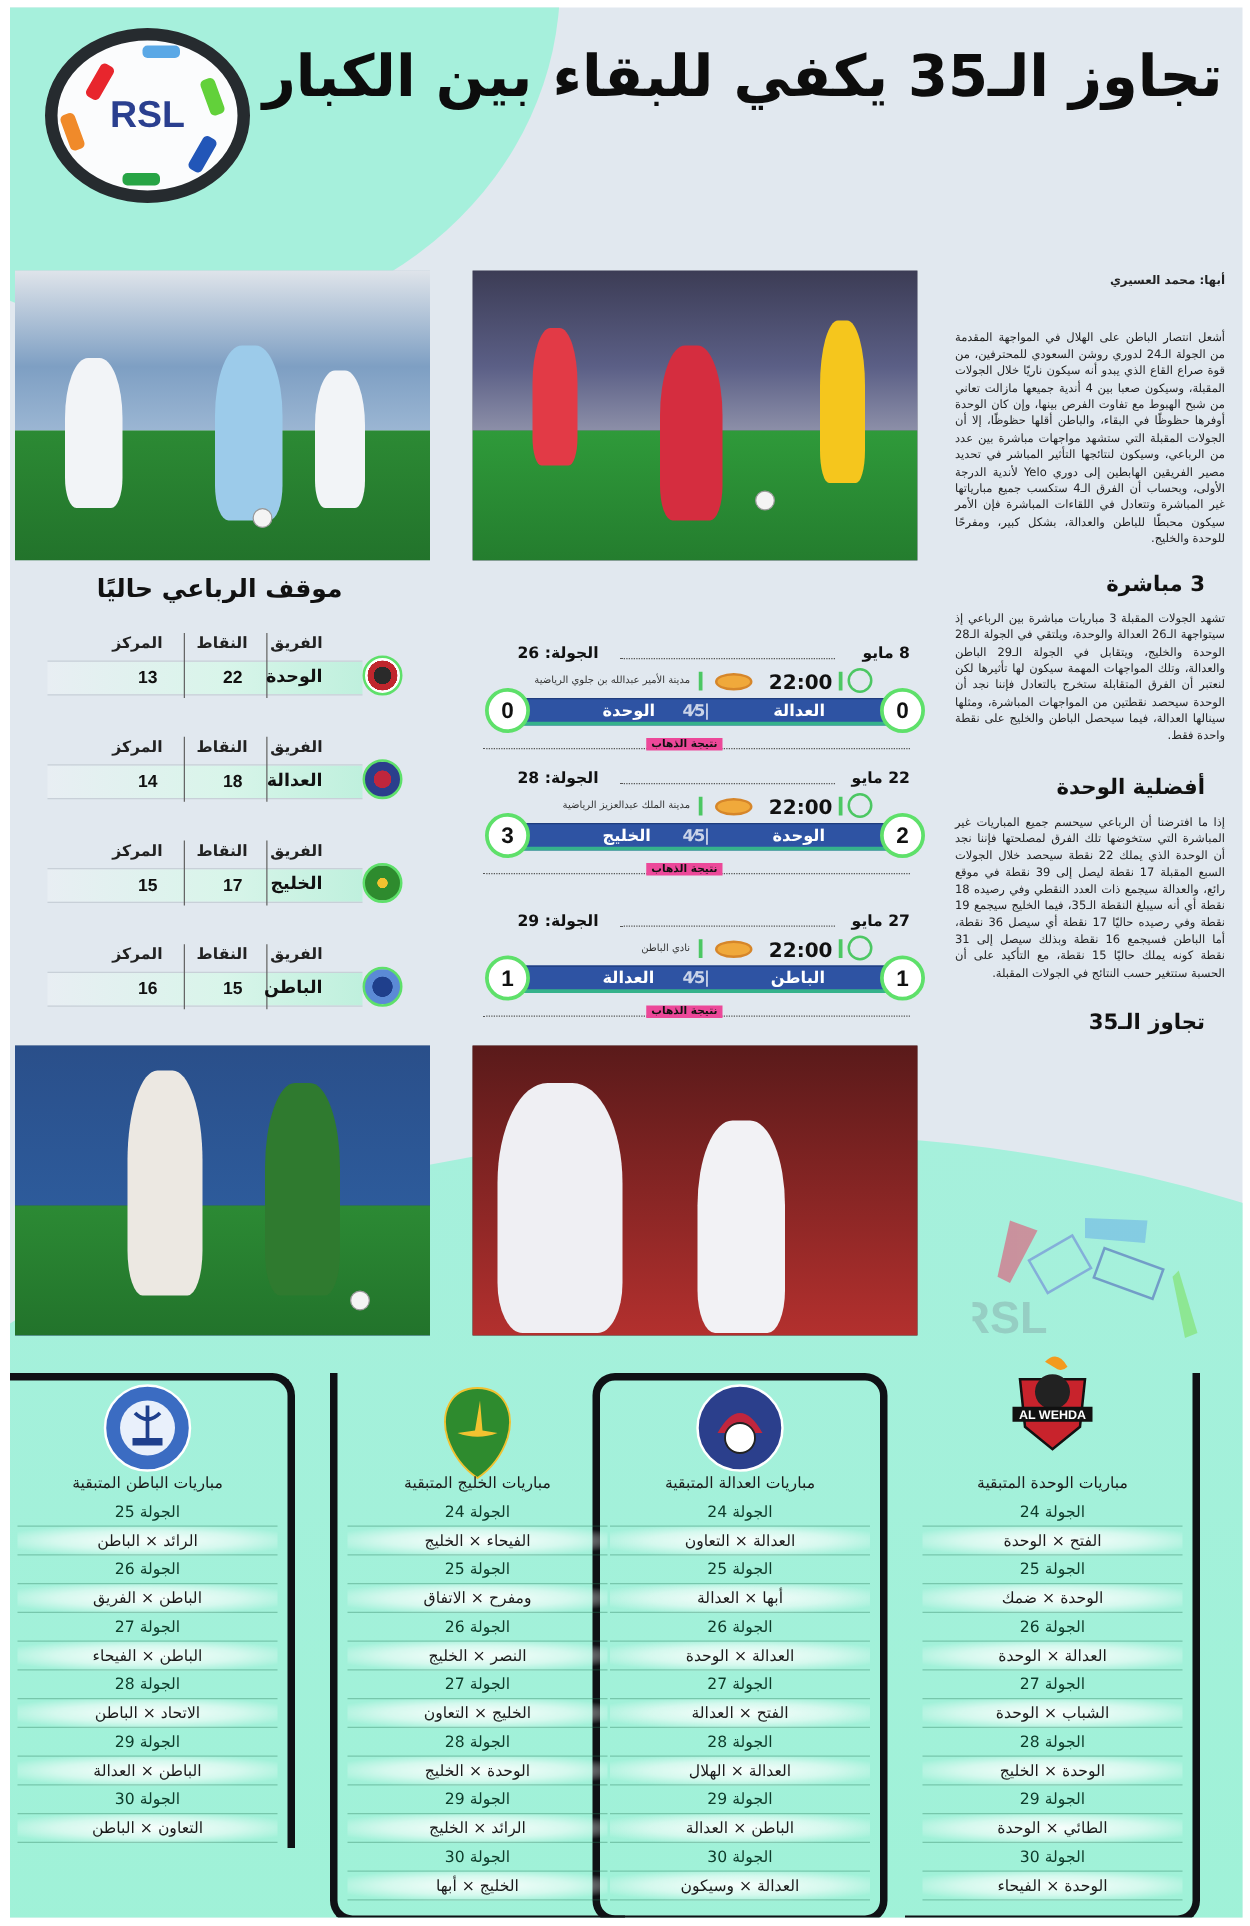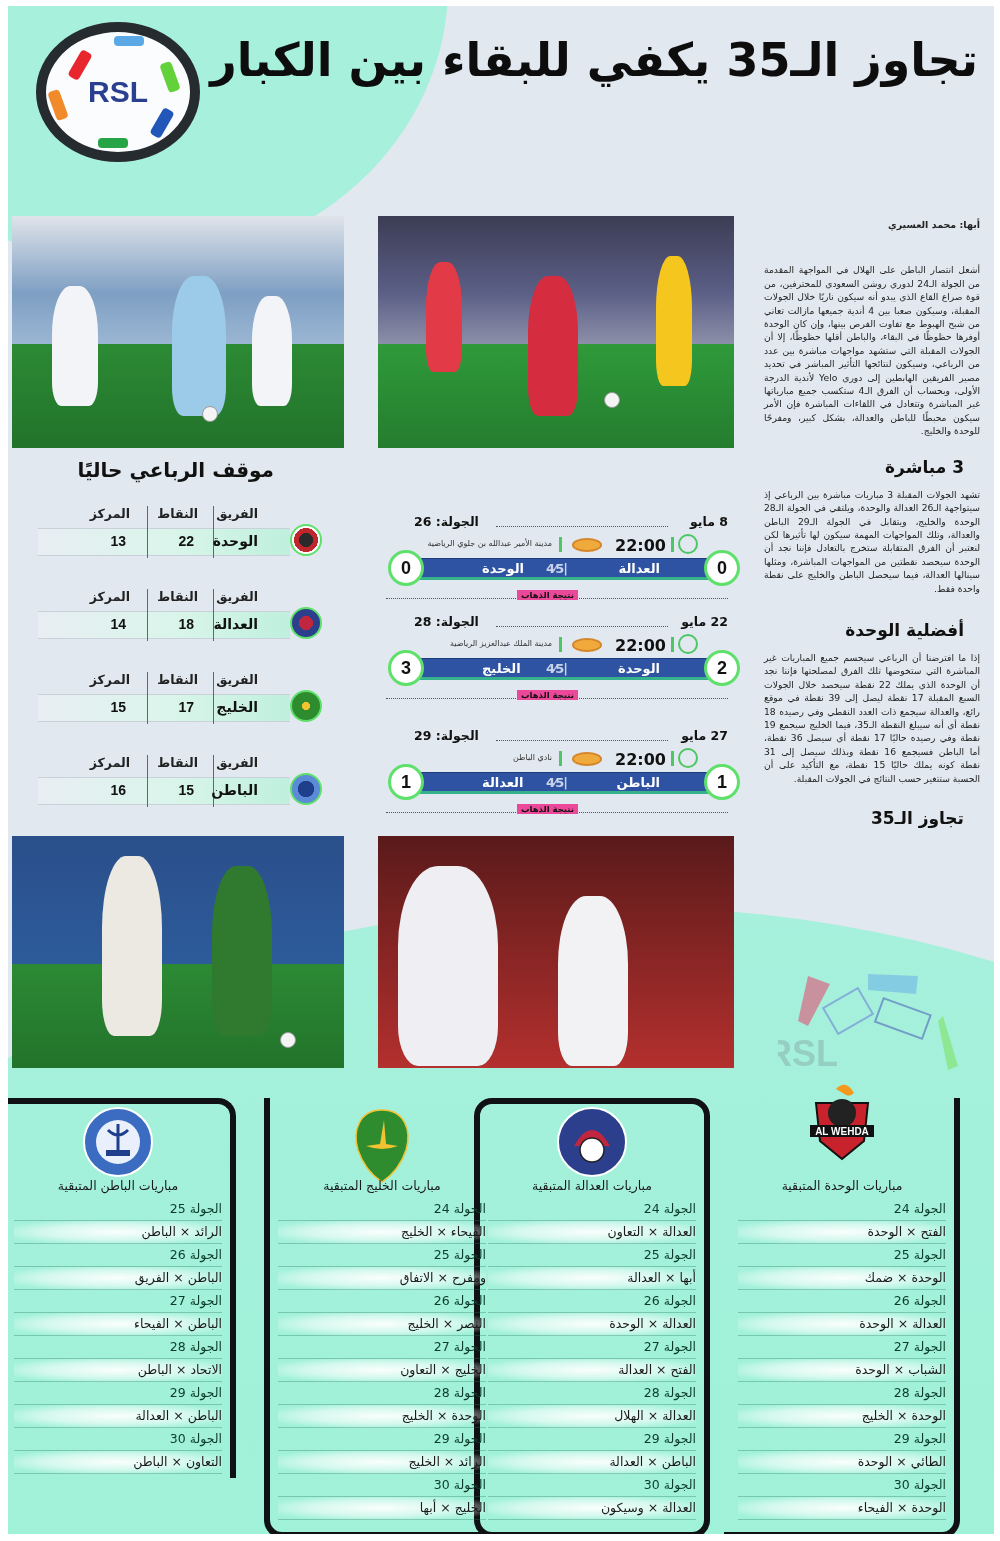--- a/index.html
+++ b/index.html
@@ -107,21 +107,21 @@
   .stand .v.rank { right: 198px; font-family: "Liberation Sans", sans-serif; }
   .stand .sep { position: absolute; top: 0; height: 52px; border-left: 1px solid #666; }
   .stand .crest { position: absolute; right: 2px; top: 18px; width: 32px; height: 32px; border-radius: 50%; border: 2px solid #5ee06a; background: #fff; }
 
   
   .panel { position: absolute; top: 1092px; width: 236px; height: 440px; }
   .panel .frame { position: absolute; inset: 0; border: 6px solid #0f1115; border-radius: 18px; }
   .panel .crest-big { position: absolute; left: 50%; transform: translateX(-50%); top: 8px; width: 72px; height: 72px; border-radius: 50%; }
   .panel .ptitle { position: absolute; top: 80px; left: 0; right: 0; text-align: center; font-size: 12.5px; color: #1a1a1a; font-weight: 500; }
   .panel ul { list-style: none; position: absolute; top: 100px; left: 14px; right: 14px; }
-  .panel li { height: 23px; line-height: 22px; font-size: 12.5px; border-bottom: 1px solid rgba(40,120,90,0.35); }
+  .panel li { height: 23px; line-height: 22px; text-align: center; font-size: 12.5px; border-bottom: 1px solid rgba(40,120,90,0.35); }
   .panel li.rnd { color: #0d3b2a; }
   .panel li.fx { color: #1a1a1a; background: radial-gradient(ellipse at center, rgba(255,255,255,0.95) 0%, rgba(255,255,255,0.55) 50%, rgba(255,255,255,0) 85%); }
 
   .watermark { position: absolute; left: 770px; top: 960px; width: 190px; height: 110px; opacity: 0.55; }
 </style>
 </head>
 <body>
 
 <div class="page">
   <div class="mint-top"></div>

